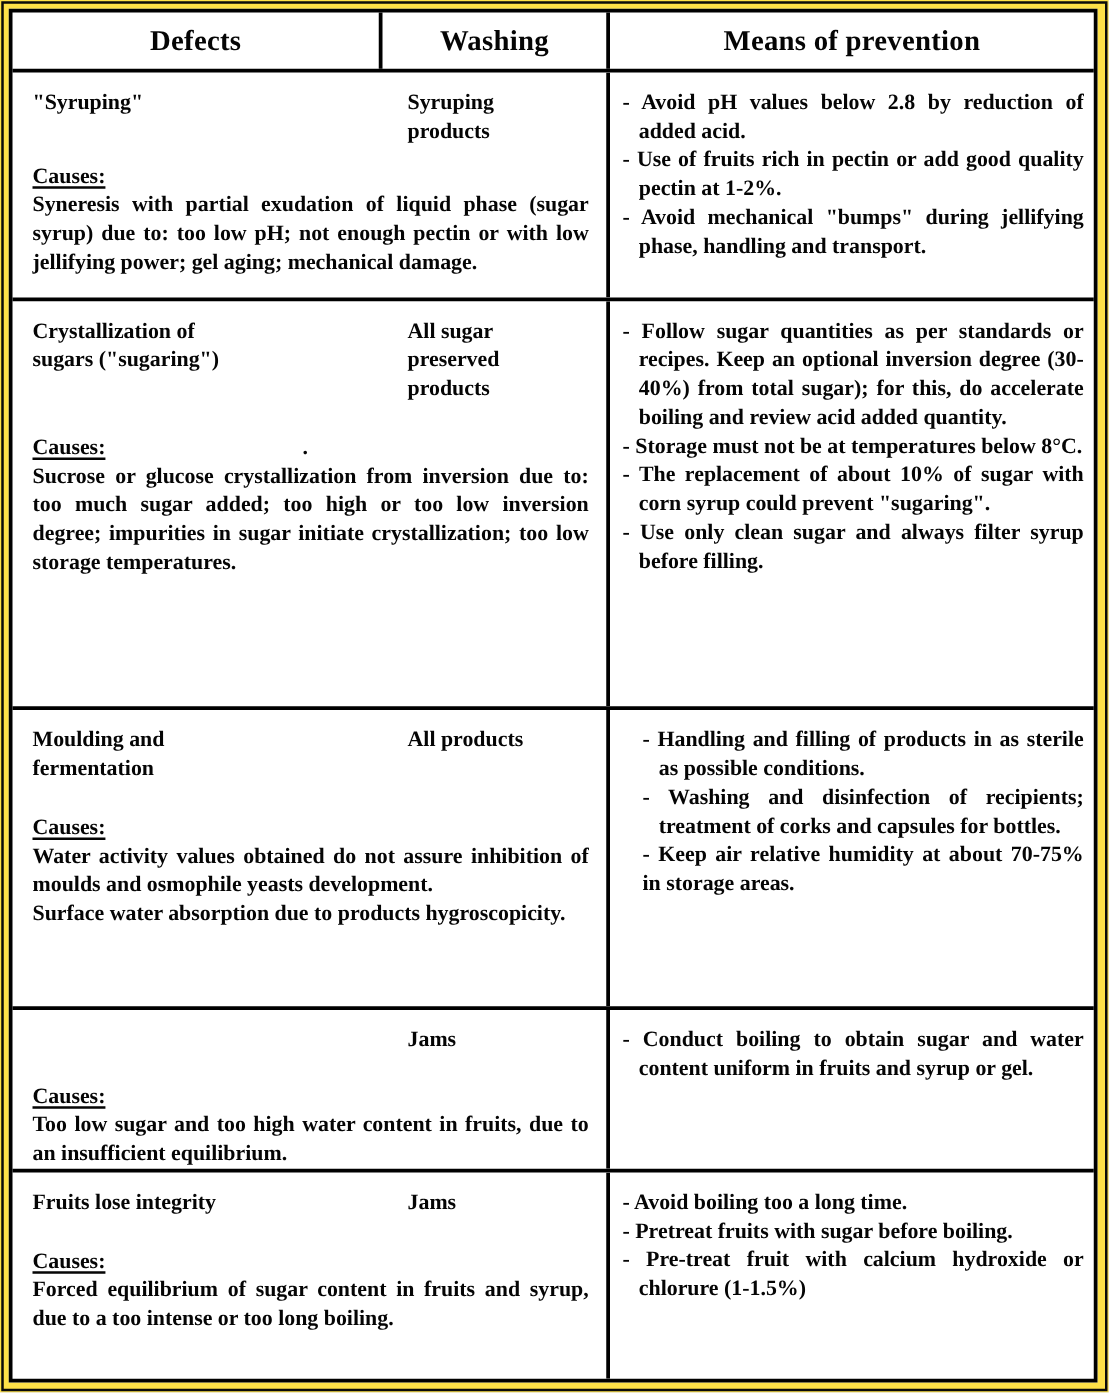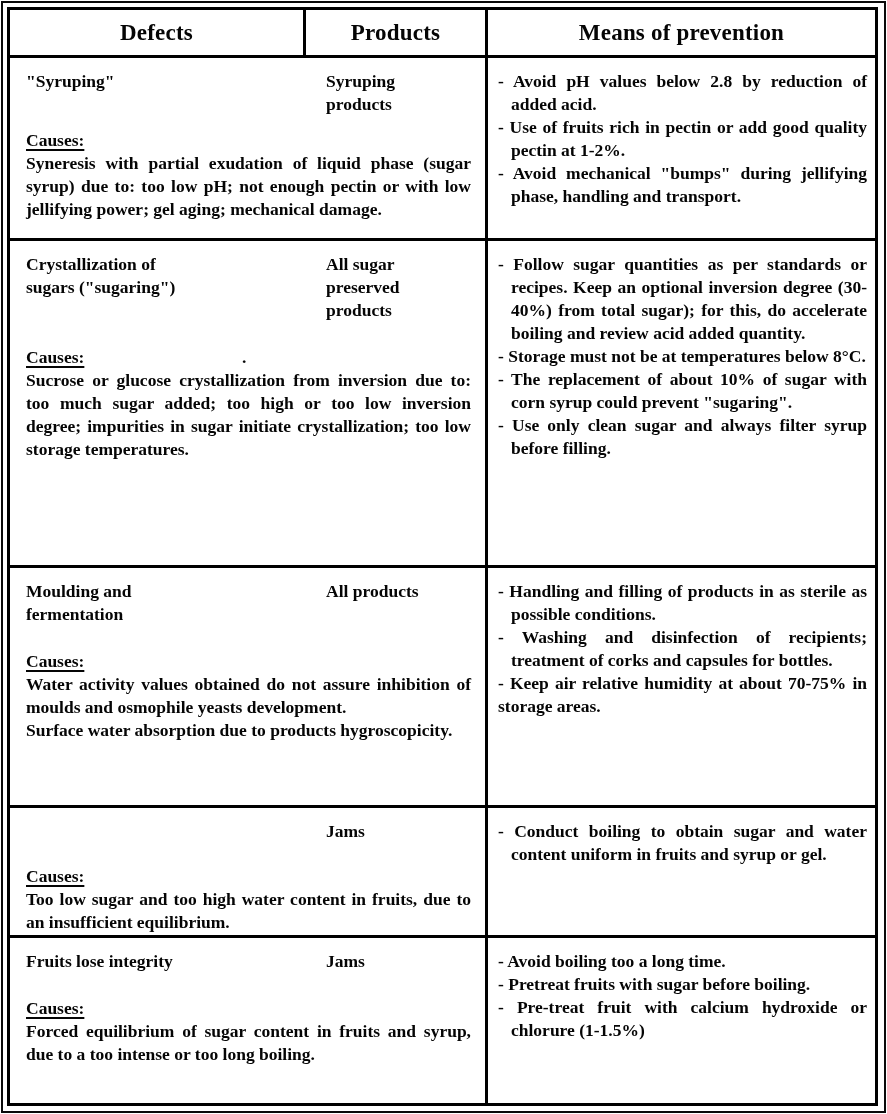--- a/index.html
+++ b/index.html
@@ -1,20 +1,20 @@
 <!DOCTYPE html>
 <html><head>
 <meta charset="utf-8">
 <style>
   html, body { margin: 0; padding: 0; background: #e8e8e8; }
   .page {
     position: relative;
     width: 887px;
     height: 1114px;
-    background: #ffffff;
+    background: #fde047;
     font-family: "Liberation Serif", "DejaVu Serif", serif;
     font-weight: 700;
     color: #050505;
     overflow: hidden;
   }
   
   .outer-frame {
     position: absolute;
     inset: 1px;
     border: 2px solid #0a0a0a;
@@ -49,21 +49,21 @@
   .hcell.prevention { flex: 1; text-align: right; }
 
   .brow {
     display: flex;
     box-sizing: border-box;
     border-bottom: 3px solid #000;
     overflow: hidden;
   }
   .brow.r1 { height: 183px; flex: 0 0 183px; }
   .brow.r2 { height: 327px; flex: 0 0 327px; }
-  .brow.r3 { height: 240px; flex: 0 0 240px; }
+  .brow.r3 { height: 240px; flex: 0 0 240px; gap: 16px; }
   .brow.r4 { height: 130px; flex: 0 0 130px; }
   .brow.r5 { flex: 1; border-bottom: none; }
 
   .cell-left {
     width: 478px;
     flex: 0 0 478px;
     border-right: 3px solid #000;
     box-sizing: border-box;
     padding: 12px 14px 0 16px;
     position: relative;
@@ -110,21 +110,21 @@
 </style>
 </head>
 <body>
 
 <div class="page">
   <div class="outer-frame"></div>
   <div class="table-frame">
 
     <div class="hrow">
       <div class="hcell defects">Defects</div>
-      <div class="hcell products">Products</div>
+      <div class="hcell products">Washing</div>
       <div class="hcell prevention">Means of prevention</div>
     </div>
 
     <div class="brow r1">
       <div class="cell-left body-text">
         <div class="defect-row">
           <div class="defect-col">
               <span class="defect-name">"Syruping"</span>
             </div>
           <div class="product-col">

